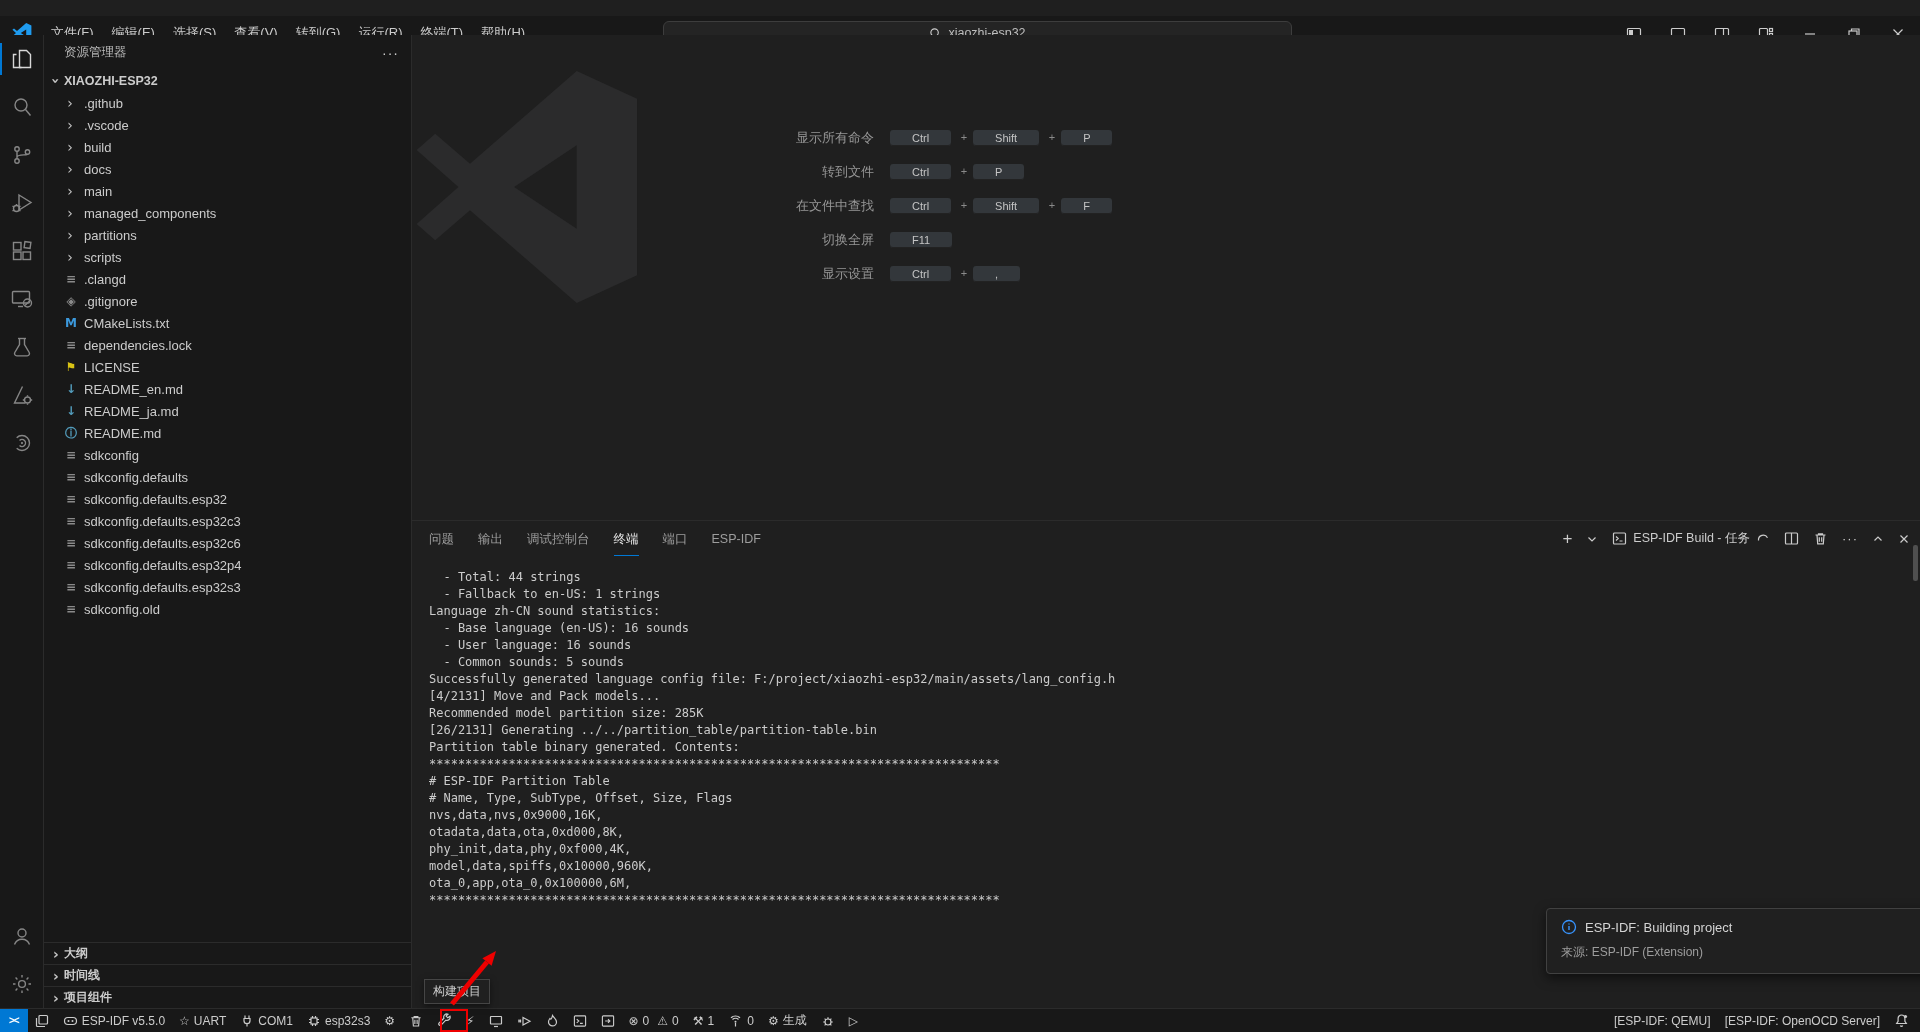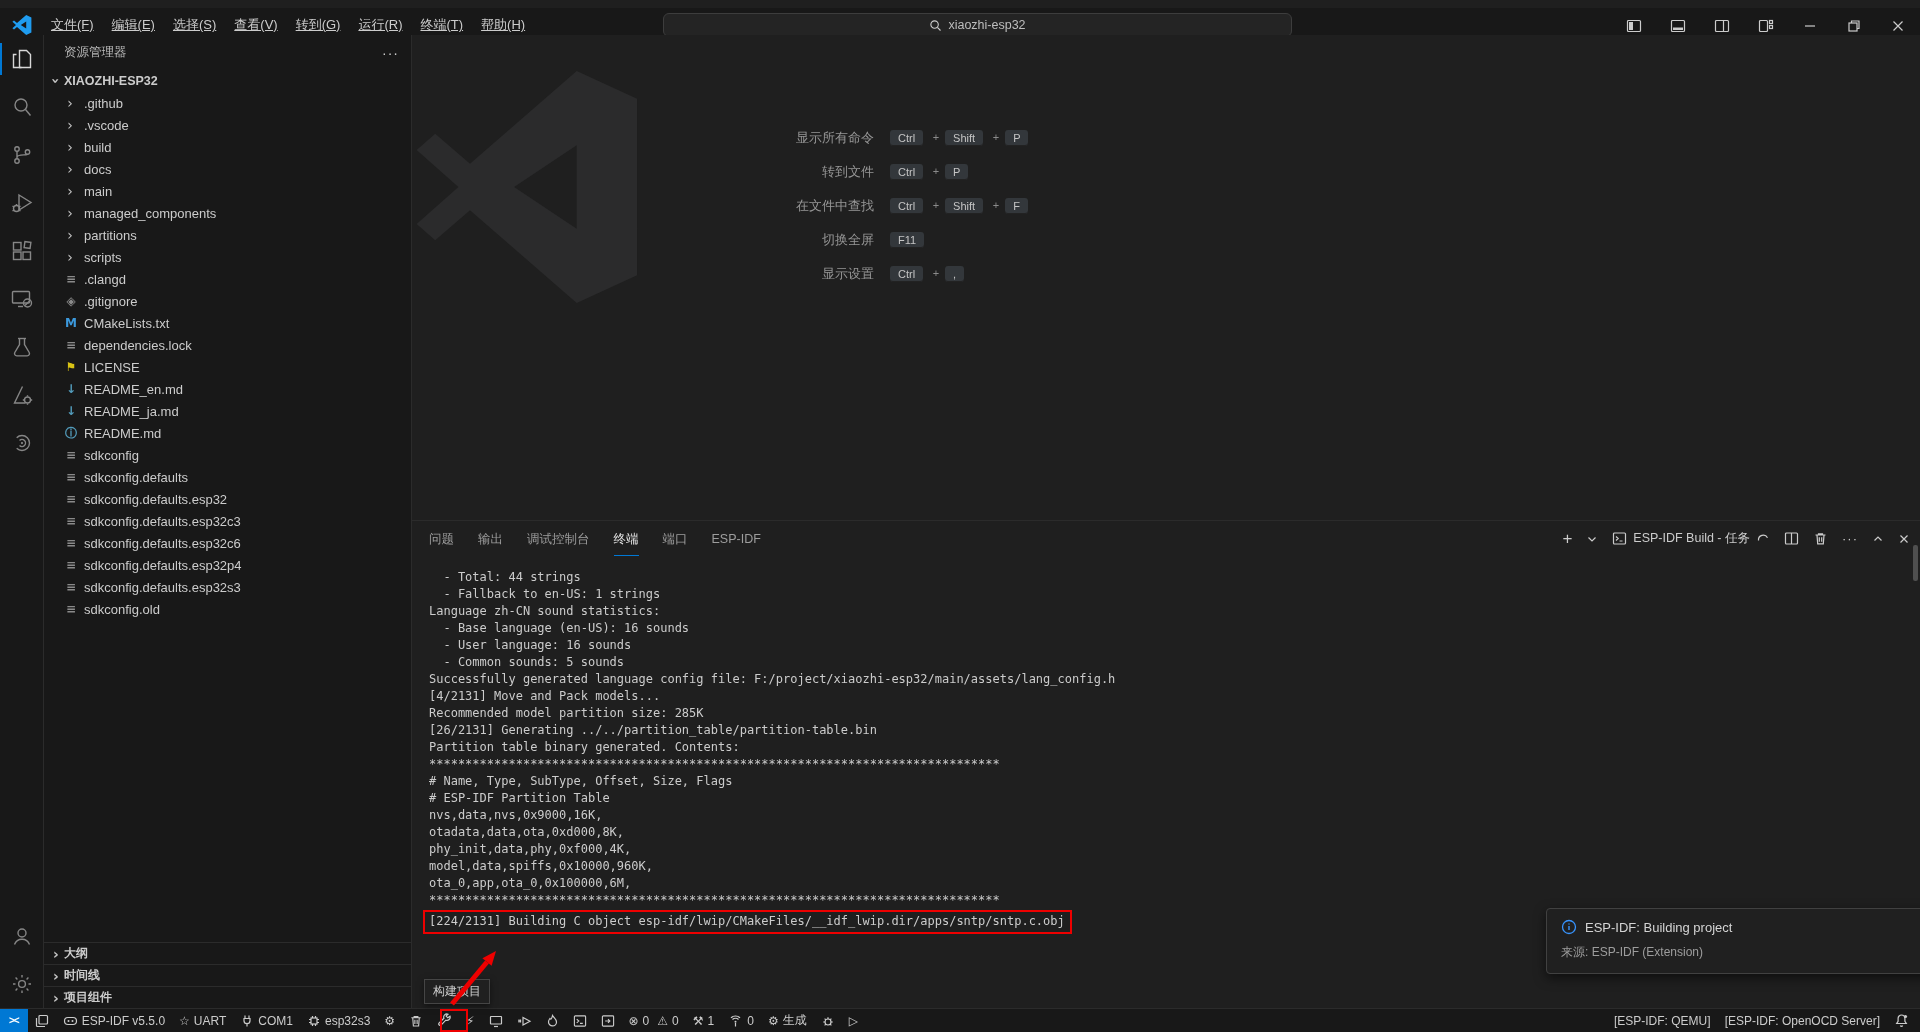--- a/index.html
+++ b/index.html
@@ -1,21 +1,21 @@
 <!DOCTYPE html>
 <html><head>
 <meta charset="utf-8">
 <style>
   * { margin:0; padding:0; box-sizing:border-box; }
   html,body { width:1920px; height:1032px; overflow:hidden; }
   body { background:#1f1f1f; font-family:"Liberation Sans",sans-serif; color:#cccccc; position:relative; font-size:13px; }
   svg { display:block; }
 
   
-  .titlebar { position:absolute; left:0; top:8px; width:1920px; height:35px; background:#181818; border-bottom:1px solid #2b2b2b; display:flex; align-items:center;text-decoration:underline; }
+  .titlebar { position:absolute; left:0; top:16px; width:1920px; height:35px; background:#181818; border-bottom:1px solid #2b2b2b; display:flex; align-items:center; }
   .tb-logo { width:20px; height:20px; margin:0 10px 0 12px; }
   .menus { display:flex; }
   .menu-item { padding:0 9px; height:24px; line-height:24px; color:#cccccc; font-size:13px; border-radius:5px; cursor:default; }
   .nav-arrows { display:flex; gap:14px; margin-left:170px; color:#7f7f7f; font-size:16px; }
   .nav-arrows span { line-height:35px; }
   .cmd-center { position:absolute; left:663px; top:5px; width:629px; height:24px; background:#242424; border:1px solid #3d3d3d; border-radius:6px; display:flex; align-items:center; justify-content:center; gap:6px; color:#bdbdbd; font-size:12.5px; }
   .win-icons { position:absolute; right:0; top:0; height:35px; display:flex; align-items:center; }
   .wi { width:44px; height:35px; display:flex; align-items:center; justify-content:center; color:#cccccc; }
 
   
@@ -38,21 +38,21 @@
   .sb-sect { height:22px; display:flex; align-items:center; border-top:1px solid #2b2b2b; font-weight:700; font-size:12px; color:#cccccc; padding-left:4px; }
 
   
   .editor { position:absolute; left:412px; top:35px; width:1508px; height:485px; background:#1f1f1f; overflow:hidden; }
   .watermark { position:absolute; left:0; top:36px; width:100%; display:flex; align-items:center; }
   .wm-logo { width:232px; height:232px; margin-bottom:38px; }
   .wm-rows { display:flex; flex-direction:column; gap:14px; }
   .wm-row { display:grid; grid-template-columns:230px 230px; gap:16px; align-items:center; height:20px; }
   .wm-label { text-align:right; color:#969696; font-size:13px; }
   .wm-keys { display:flex; align-items:center; }
-  kbd.key { background:#33373b; color:#c5c5c5; border-radius:3px; padding:2px 8px; font-size:11px; font-family:"Liberation Sans",sans-serif; margin-right:22px; position:relative; box-shadow:inset 0 -1px 0 #222; }
+  kbd.key { background:#33373b; color:#c5c5c5; border-radius:3px; padding:2px 22px; font-size:11px; font-family:"Liberation Sans",sans-serif; margin-right:22px; position:relative; box-shadow:inset 0 -1px 0 #222; }
   kbd.key:last-child { margin-right:0; }
   kbd.key:not(:last-child)::after { content:"+"; position:absolute; right:-16px; top:1px; color:#8a8a8a; background:none; }
 
   
   .panel { position:absolute; left:412px; top:520px; width:1508px; height:488px; background:#1f1f1f; border-top:1px solid #2b2b2b; }
   .panel-header { height:35px; display:flex; align-items:center; padding:0 10px 0 17px; }
   .ptabs { display:flex; gap:24px; }
   .ptab { font-size:12.5px; color:#9d9d9d; height:34px; line-height:34px; border-bottom:1px solid transparent;text-align:center; }
   .ptab.active { color:#e7e7e7; border-bottom-color:#0078d4; }
   .pctrl { margin-left:auto; display:flex; align-items:center; gap:14px; color:#cccccc; }
@@ -495,30 +495,29 @@
         <div class="tline">Language zh-CN sound statistics:</div>
         <div class="tline">  - Base language (en-US): 16 sounds</div>
         <div class="tline">  - User language: 16 sounds</div>
         <div class="tline">  - Common sounds: 5 sounds</div>
         <div class="tline">Successfully generated language config file: F:/project/xiaozhi-esp32/main/assets/lang_config.h</div>
         <div class="tline">[4/2131] Move and Pack models...</div>
         <div class="tline">Recommended model partition size: 285K</div>
         <div class="tline">[26/2131] Generating ../../partition_table/partition-table.bin</div>
         <div class="tline">Partition table binary generated. Contents:</div>
         <div class="tline">*******************************************************************************</div>
+        <div class="tline"># ESP-IDF Partition Table</div>
         <div class="tline"># Name, Type, SubType, Offset, Size, Flags</div>
-        <div class="tline"># ESP-IDF Partition Table</div>
         <div class="tline">nvs,data,nvs,0x9000,16K,</div>
         <div class="tline">otadata,data,ota,0xd000,8K,</div>
         <div class="tline">phy_init,data,phy,0xf000,4K,</div>
         <div class="tline">model,data,spiffs,0x10000,960K,</div>
         <div class="tline">ota_0,app,ota_0,0x100000,6M,</div>
         <div class="tline">*******************************************************************************</div>
       </div>
-    <div class="tline highlight">[224/2131] Building C object esp-idf/lwip/CMakeFiles/__idf_lwip.dir/apps/sntp/sntp.c.obj</div>
   </div>
   <div class="pscroll"></div>
 </div>
 
 <div class="notif">
   <div class="notif-row1">
     <svg width="16" height="16" viewBox="0 0 16 16">
         <circle cx="8" cy="8" r="6.5" fill="none" stroke="#3794ff" stroke-width="1.3"></circle>
         <path d="M8 7v4M8 4.6v1" stroke="#3794ff" stroke-width="1.4" fill="none"></path>
       </svg>

